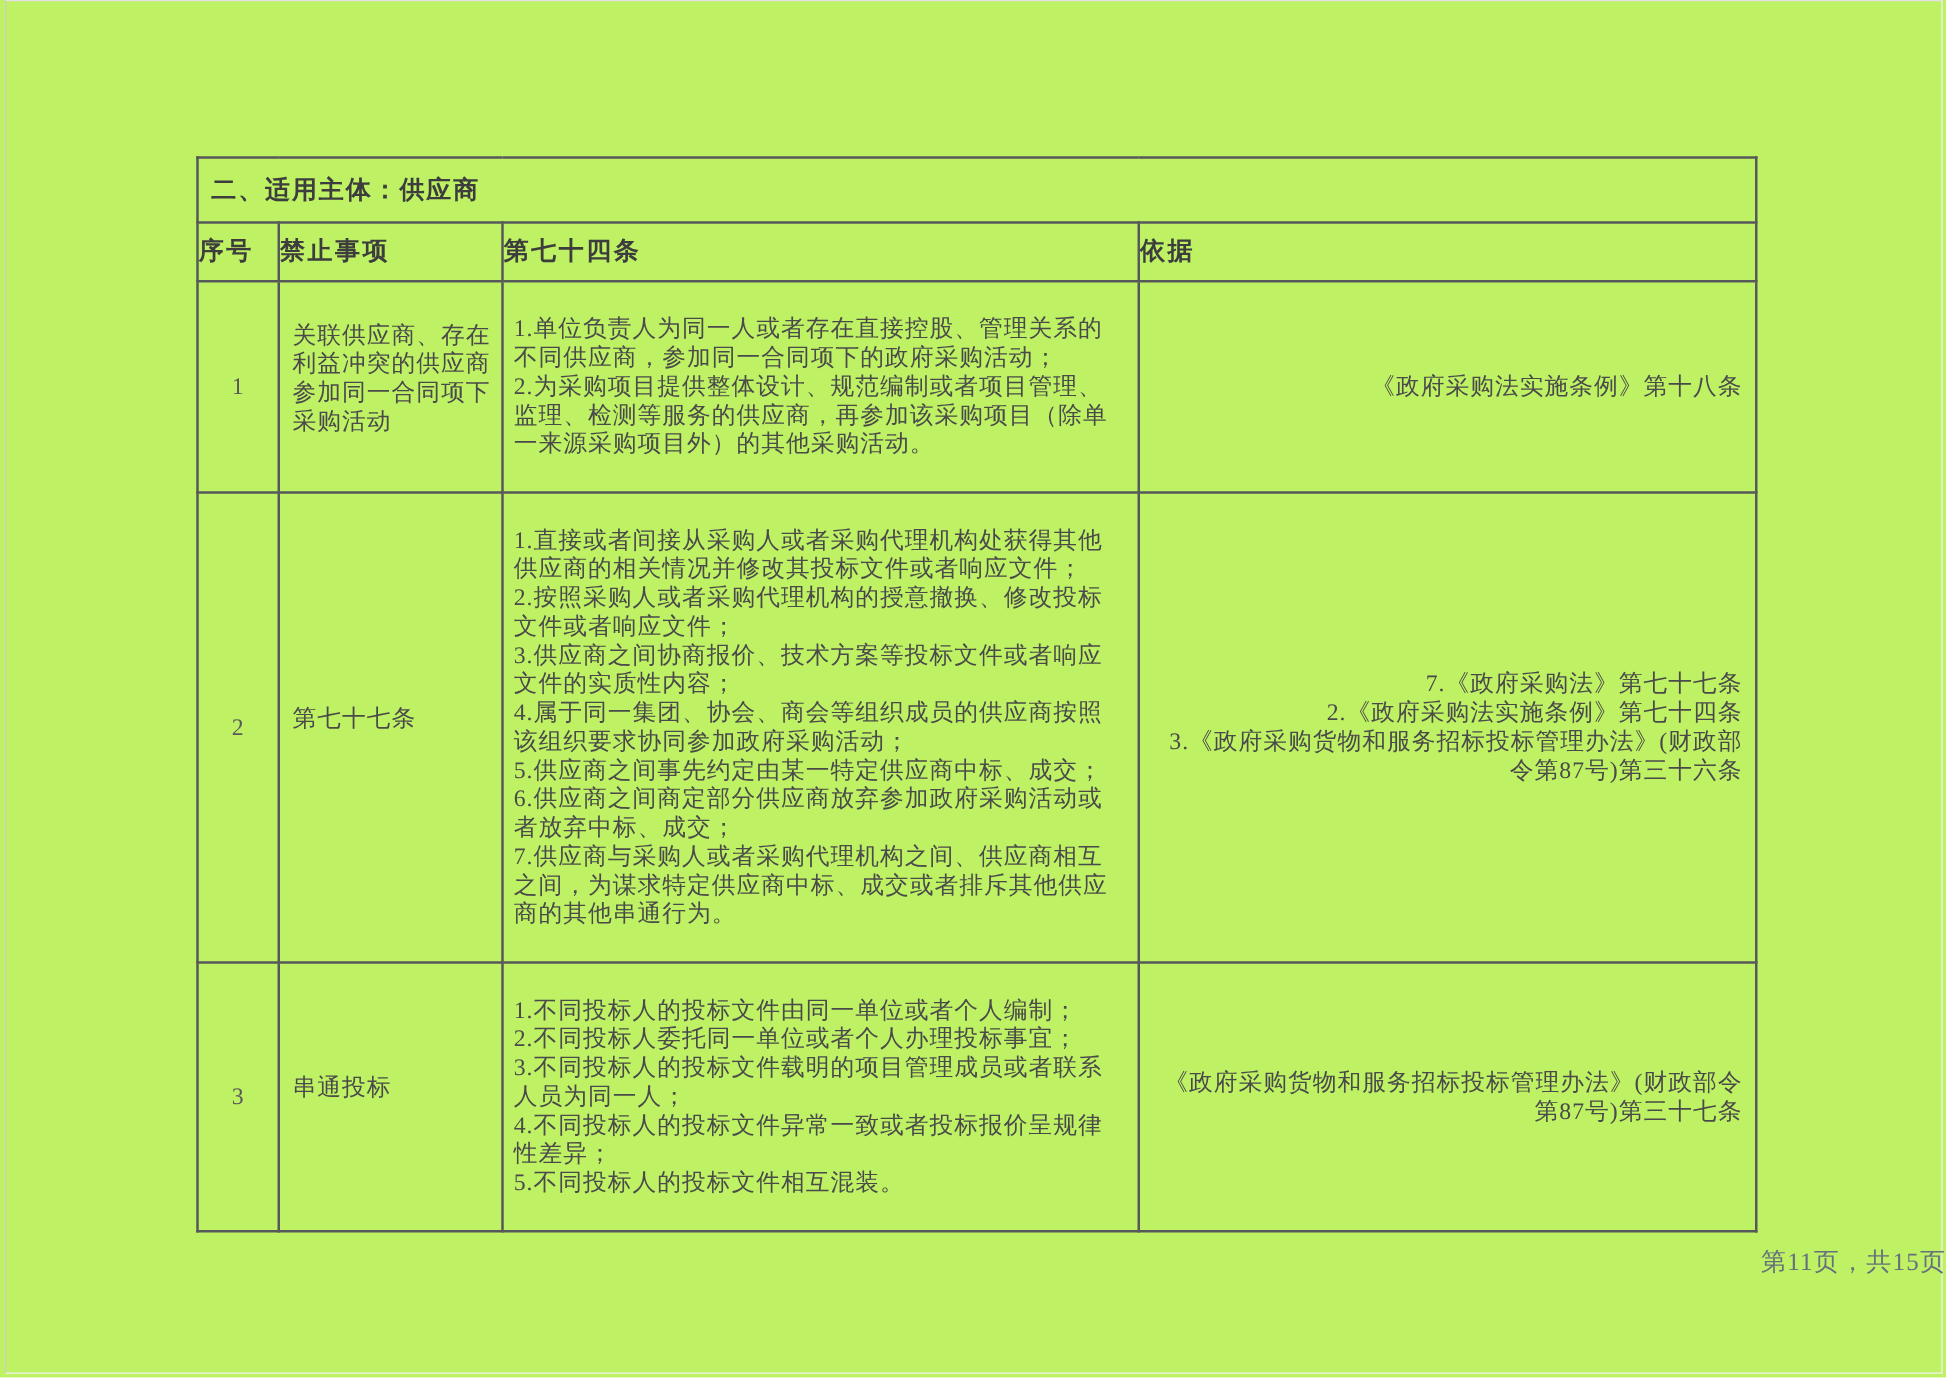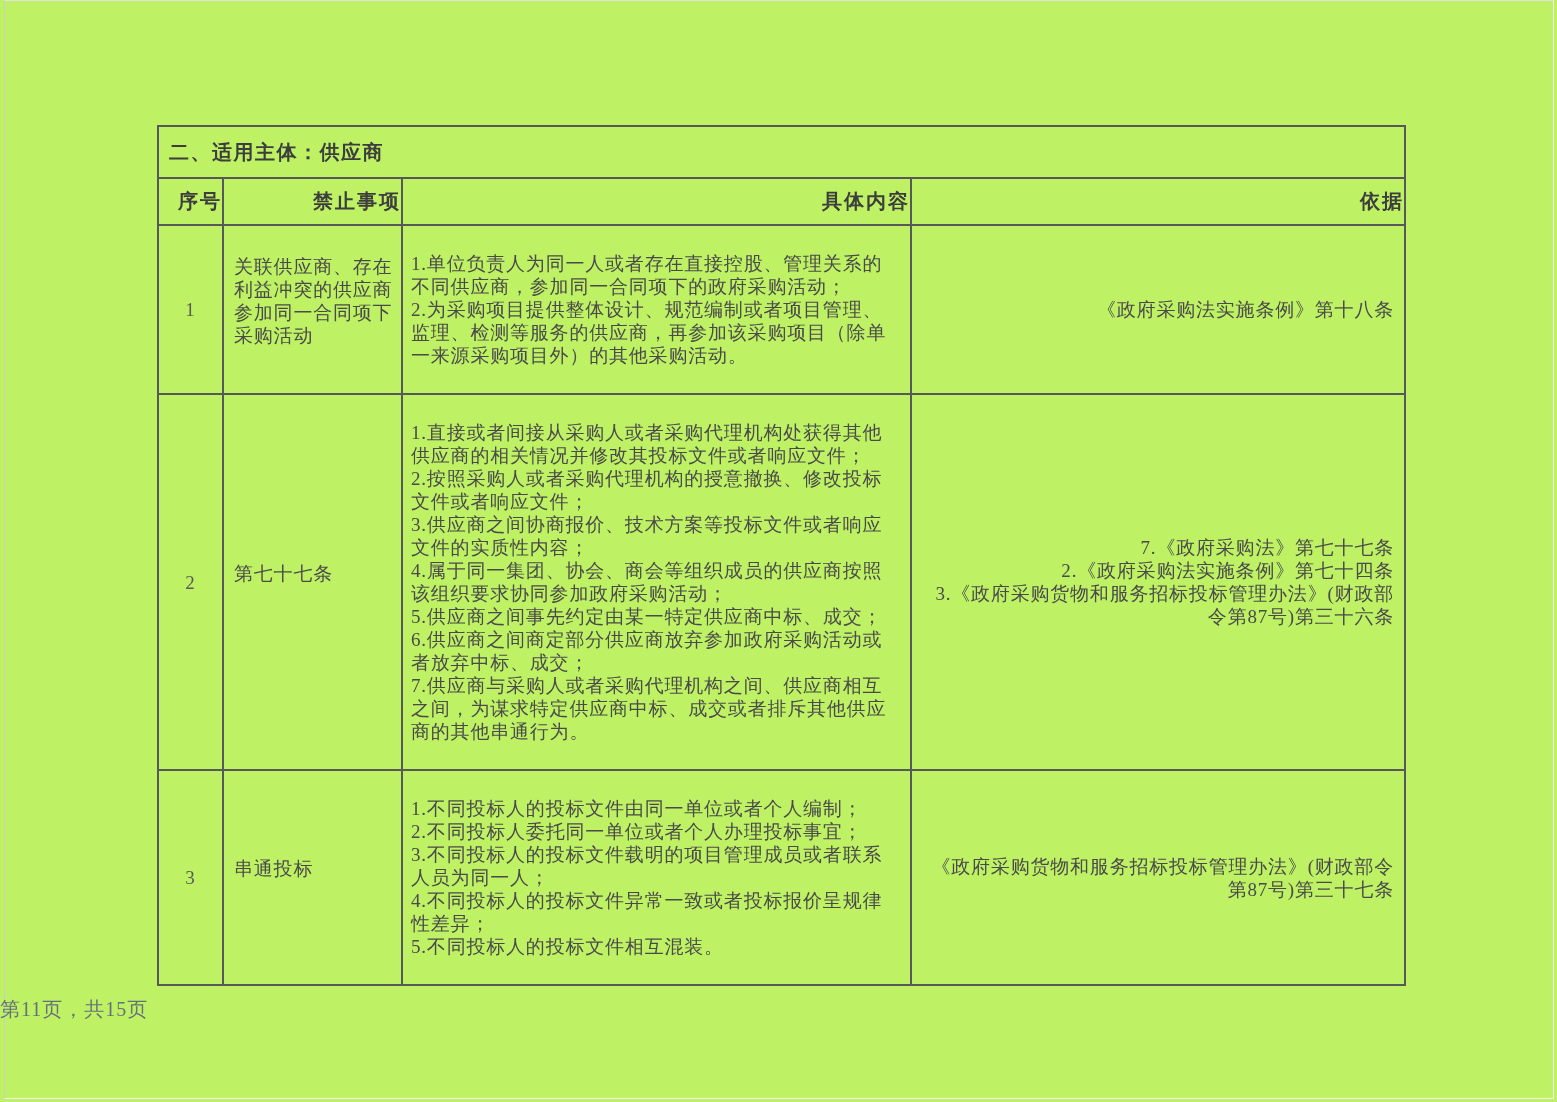--- a/index.html
+++ b/index.html
@@ -54,42 +54,42 @@
     font-size: 20px;
     color: #3d3d3d;
     padding: 4px 10px;
     letter-spacing: 1.5px;
   }
   .doc-table th {
     height: 47px;
     font-weight: bold;
     font-size: 20px;
     color: #3d3d3d;
-    text-align: right;
+    text-align: left;
     letter-spacing: 2px;
   }
   td.cell-seq {
     text-align: center;
     color: #5a5a5a;
     font-family: "Liberation Serif", "DejaVu Serif", serif;
   }
-  td.cell-item { padding: 6px 6px 20px 10px; font-family: Liberation Mono, monospace; }
+  td.cell-item { padding: 6px 6px 20px 10px; }
   td.cell-content { padding: 26px 8px; }
   td.cell-basis { padding: 8px 10px; text-align: right; }
   td.h-r1 { height: 135px; }
   td.h-r2 { height: 322px; }
   td.h-r3 { height: 202px; }
   .cell-content p, .cell-basis p { margin: 0; }
 
   .footer {
     position: absolute;
     left: 0;
     top: 996px;
     width: 100%;
-    text-align: left;
+    text-align: right;
     font-size: 20px;
     letter-spacing: 1px;
     color: #66707d;
   }
 </style>
 </head>
 <body>
 
 <div class="page">
 
@@ -100,21 +100,21 @@
         <col class="c-content">
         <col class="c-basis">
     </colgroup>
     <tbody>
       <tr class="title-row">
         <td colspan="4">二、适用主体：供应商</td>
       </tr>
       <tr>
         <th>序号</th>
         <th>禁止事项</th>
-        <th>具体内容</th>
+        <th>第七十四条</th>
         <th>依据</th>
       </tr>
 
       <tr>
         <td class="cell-seq h-r1">1</td>
         <td class="cell-item h-r1">关联供应商、存在利益冲突的供应商参加同一合同项下采购活动</td>
         <td class="cell-content h-r1">
           <p>1.单位负责人为同一人或者存在直接控股、管理关系的不同供应商，参加同一合同项下的政府采购活动；</p>
           <p>2.为采购项目提供整体设计、规范编制或者项目管理、监理、检测等服务的供应商，再参加该采购项目（除单一来源采购项目外）的其他采购活动。</p>
         </td>

